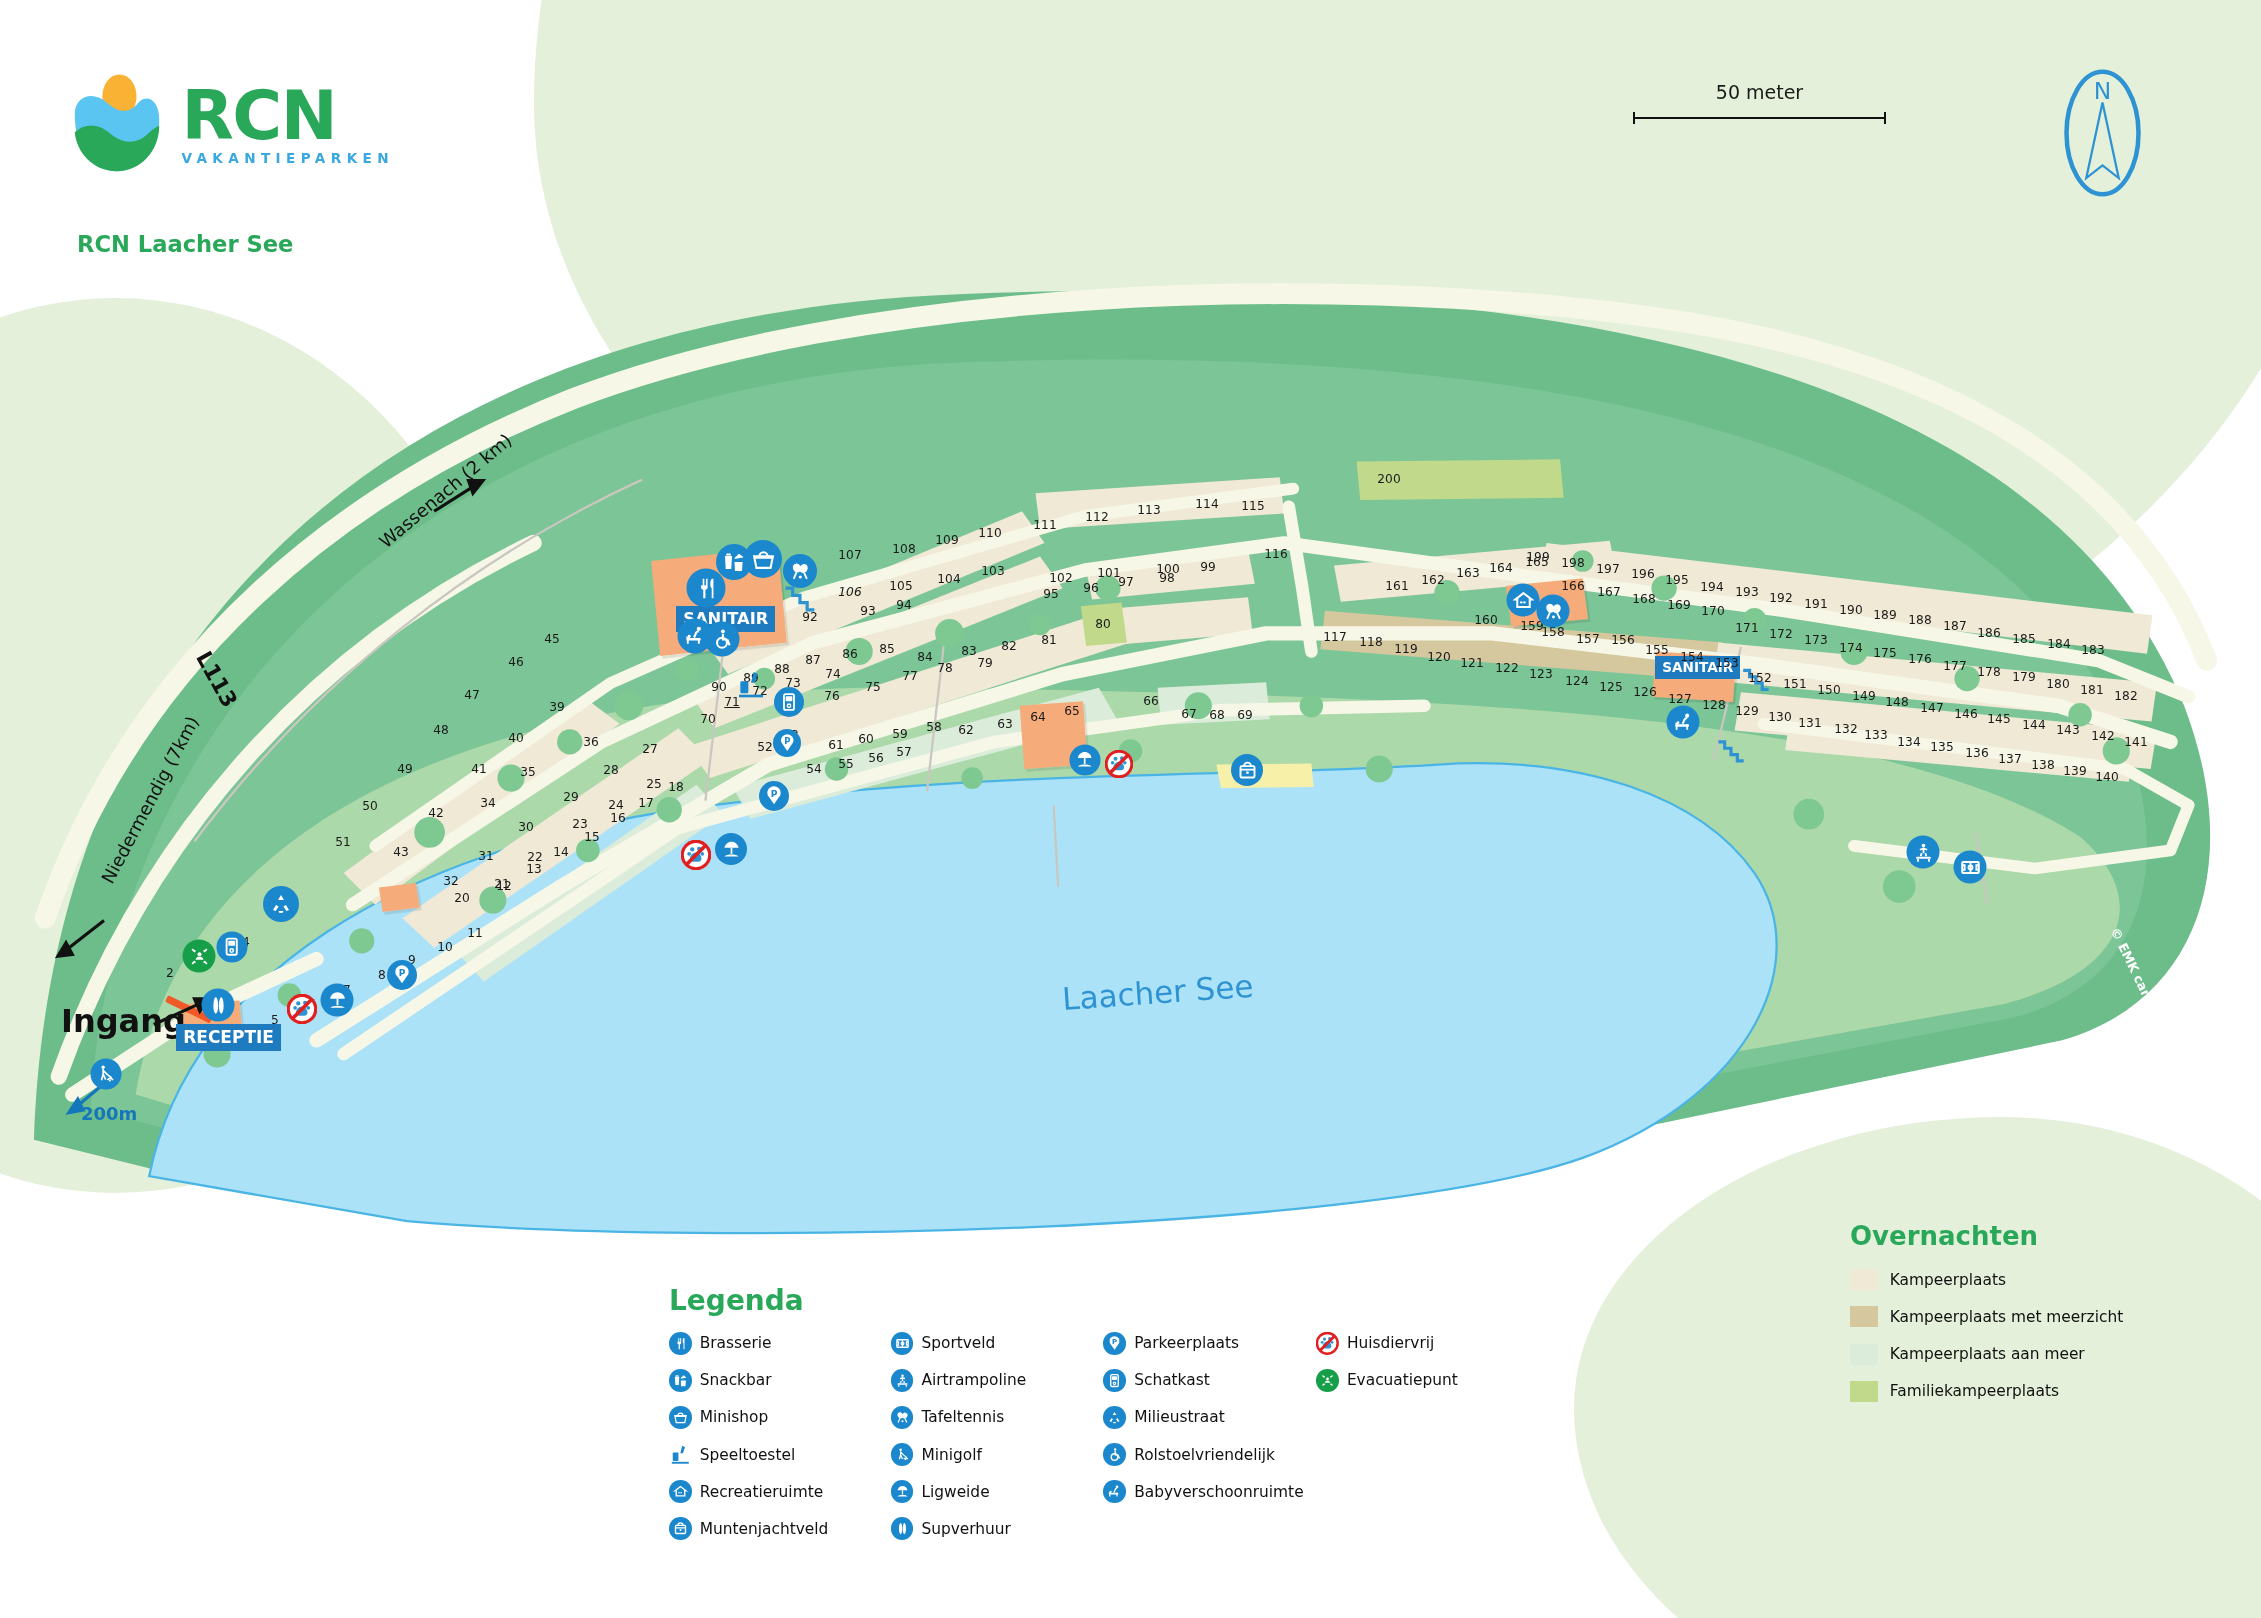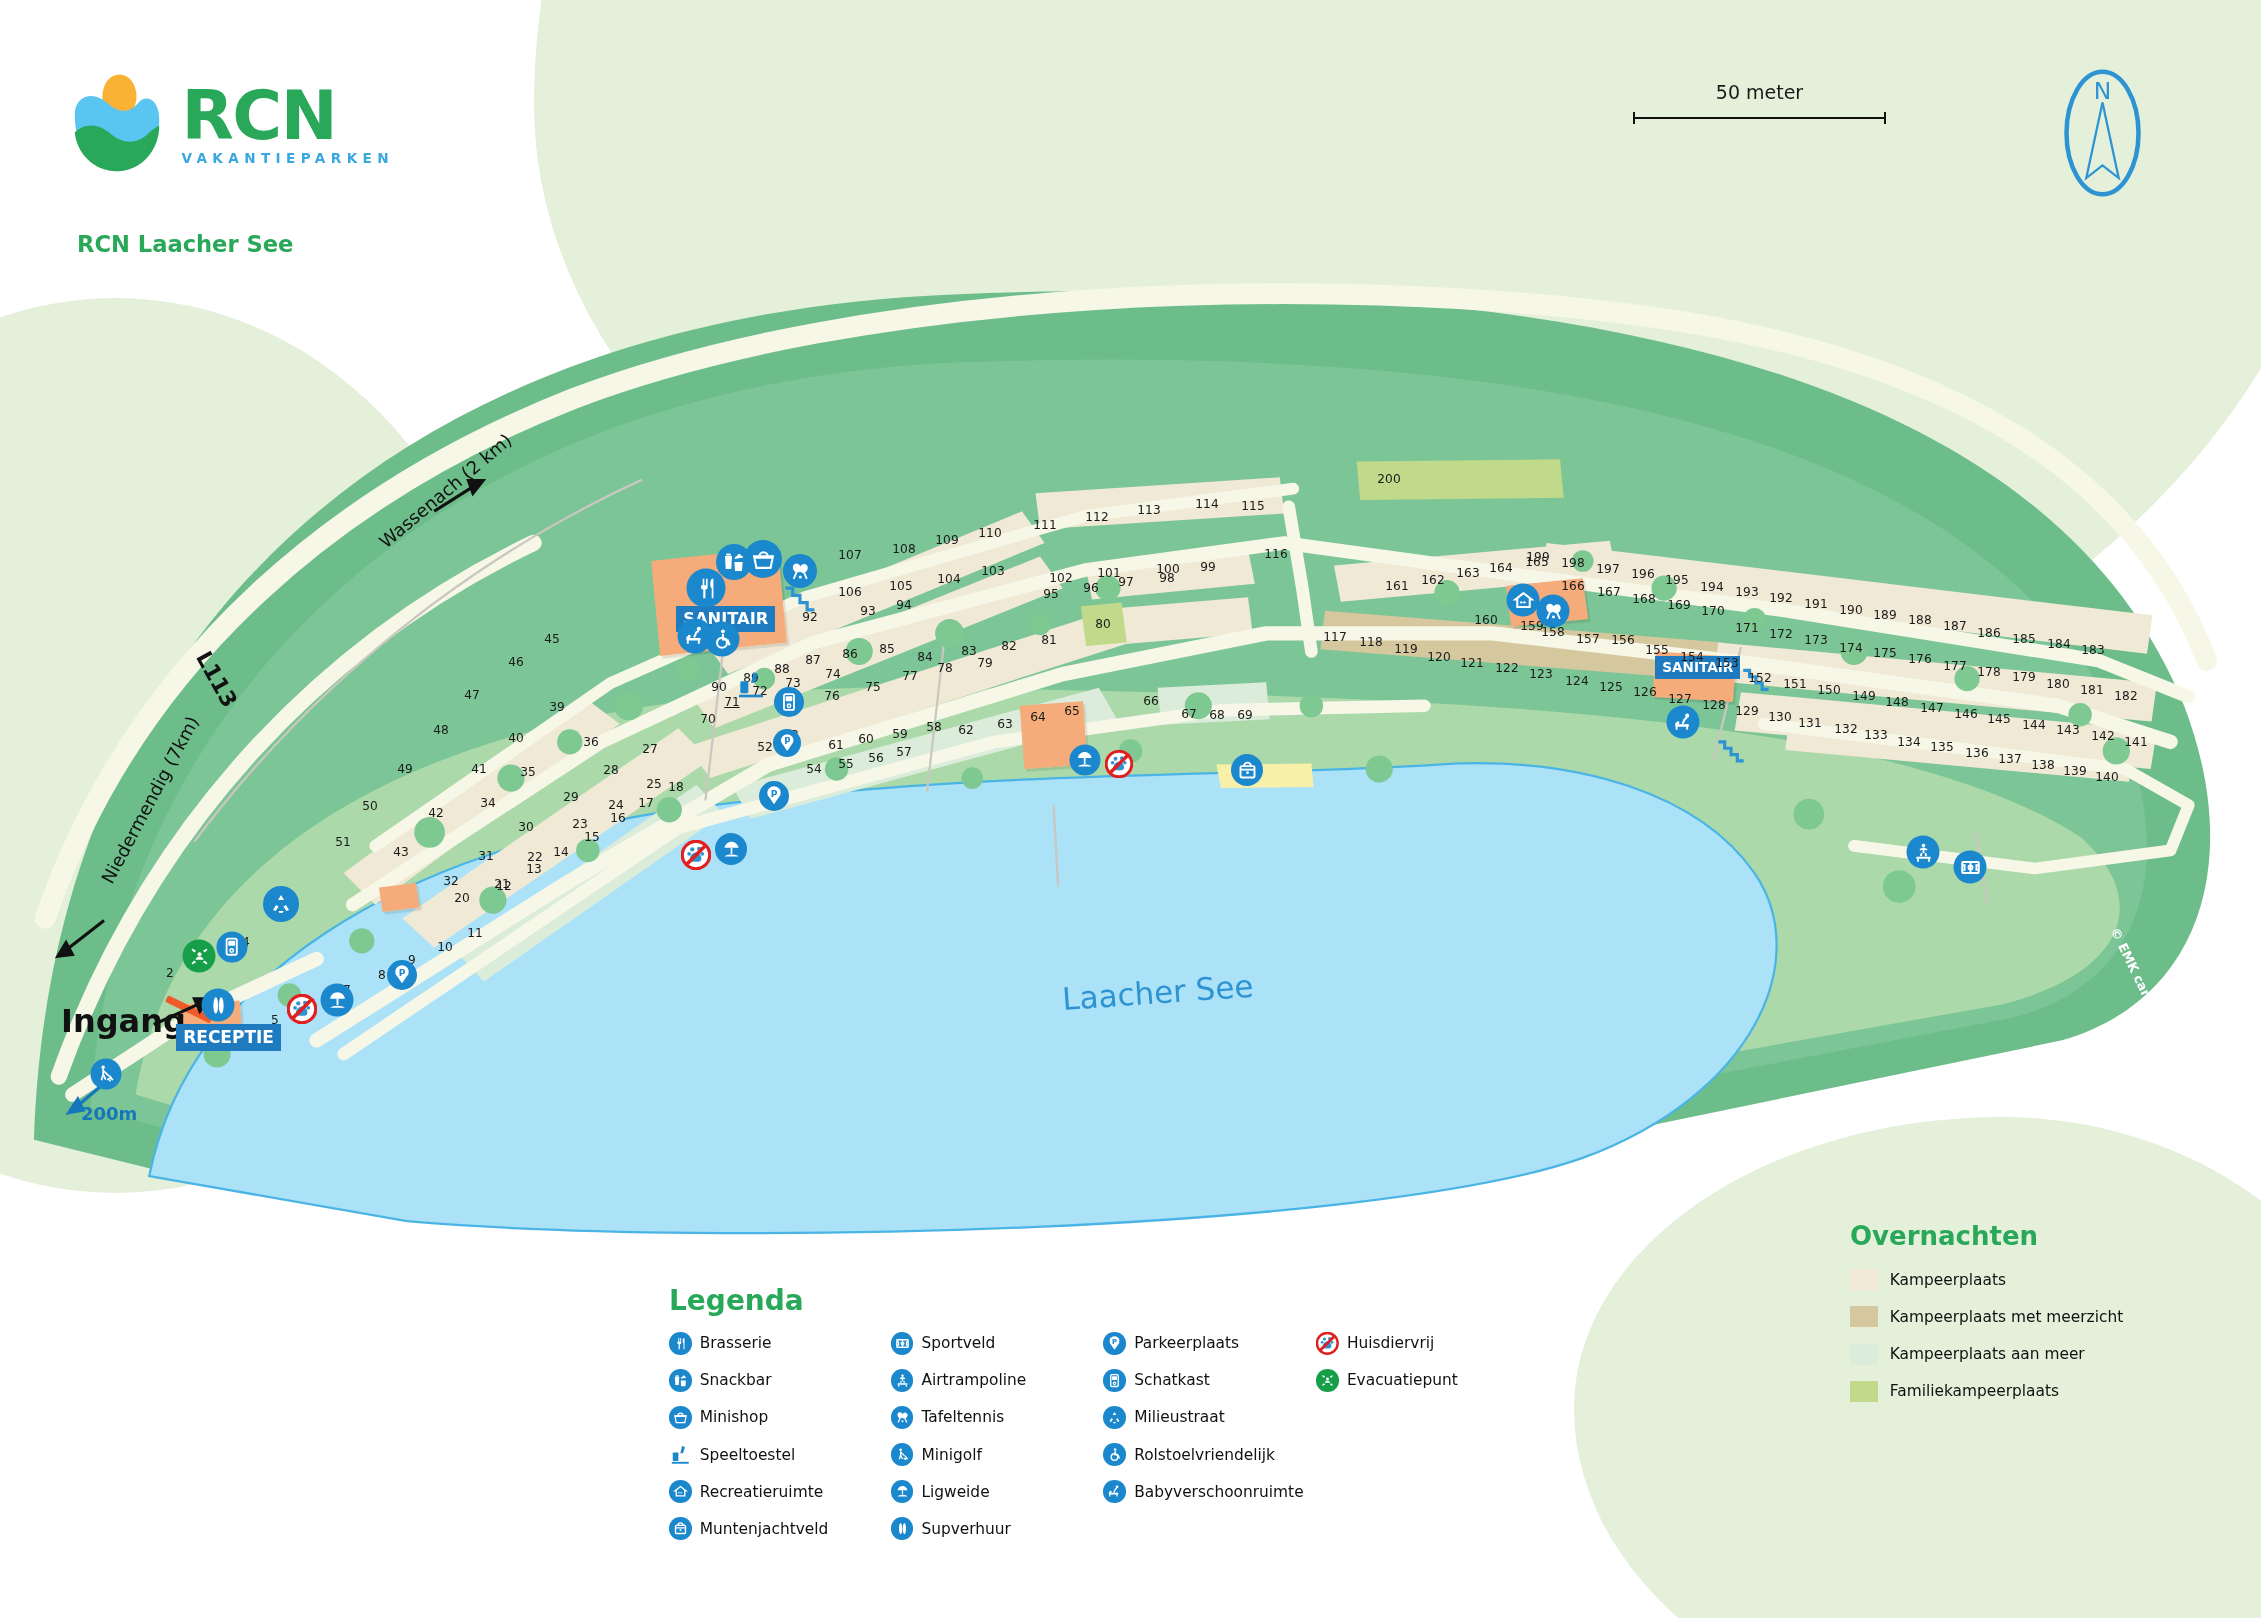--- a/index.html
+++ b/index.html
@@ -375,21 +375,21 @@
     <div class="pitch" style="left: 1091px; top: 588px;">96</div>
     <div class="pitch" style="left: 1126px; top: 582px;">97</div>
     <div class="pitch" style="left: 1167px; top: 578px;">98</div>
     <div class="pitch" style="left: 1208px; top: 567px;">99</div>
     <div class="pitch" style="left: 1168px; top: 569px;">100</div>
     <div class="pitch" style="left: 1109px; top: 573px;">101</div>
     <div class="pitch" style="left: 1061px; top: 578px;">102</div>
     <div class="pitch" style="left: 993px; top: 571px;">103</div>
     <div class="pitch" style="left: 949px; top: 579px;">104</div>
     <div class="pitch" style="left: 901px; top: 586px;">105</div>
-    <div class="pitch" style="left: 850px; top: 592px;">106</div>
+    <div class="pitch" style="left: 850px; top: 592px; font-style: italic;">106</div>
     <div class="pitch" style="left: 850px; top: 555px;">107</div>
     <div class="pitch" style="left: 904px; top: 549px;">108</div>
     <div class="pitch" style="left: 947px; top: 540px;">109</div>
     <div class="pitch" style="left: 990px; top: 533px;">110</div>
     <div class="pitch" style="left: 1045px; top: 525px;">111</div>
     <div class="pitch" style="left: 1097px; top: 517px;">112</div>
     <div class="pitch" style="left: 1149px; top: 510px;">113</div>
     <div class="pitch" style="left: 1207px; top: 504px;">114</div>
     <div class="pitch" style="left: 1253px; top: 506px;">115</div>
     <div class="pitch" style="left: 1276px; top: 554px;">116</div>

